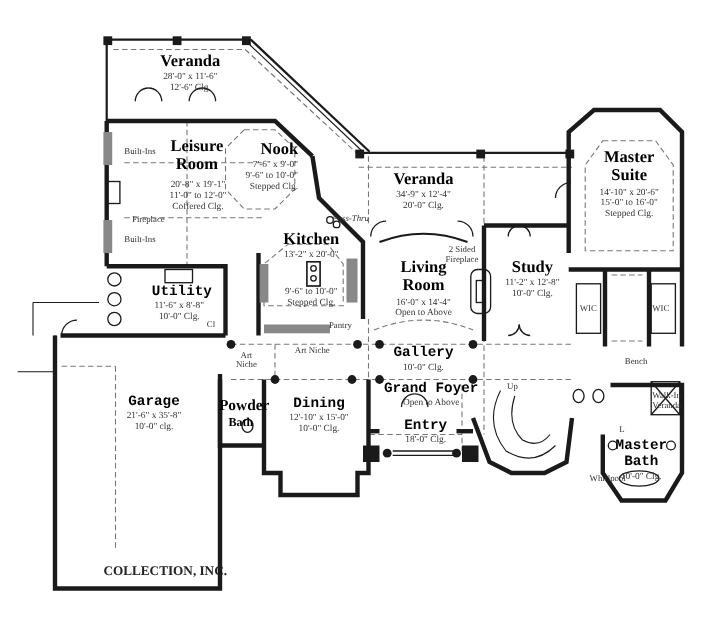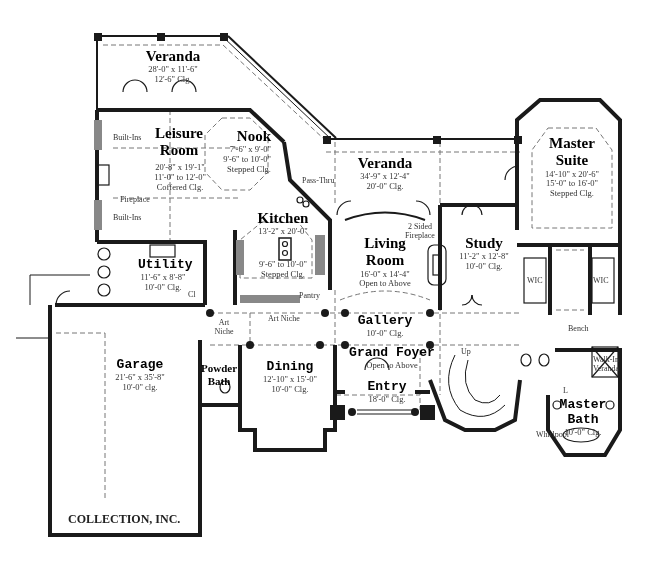--- a/index.html
+++ b/index.html
@@ -277,40 +277,40 @@
   <div class="dim">18'-0" Clg.</div>
 </div>
 
 <div class="lbl" style="left:250px;top:360px;width:80px;">
   <div class="room-name sm">Dining</div>
   <div class="dim">12'-10" x 15'-0"</div>
   <div class="dim">10'-0" Clg.</div>
 </div>
 
 <div class="lbl" style="left:199px;top:362px;width:40px;">
-  <div class="room-name" style="font-size:11px;">Powder</div>
+  <div class="room-name" style="font-size:14px;">Powder</div>
   <div class="room-name" style="font-size:11px;">Bath</div>
 </div>
 
 <div class="lbl" style="left:100px;top:358px;width:80px;">
   <div class="room-name sm">Garage</div>
   <div class="dim">21'-6" x 35'-8"</div>
   <div class="dim">10'-0" clg.</div>
 </div>
 
 <div class="lbl" style="left:555px;top:398px;width:56px;">
   <div class="room-name sm">Master</div>
   <div class="room-name sm">Bath</div>
   <div class="dim">10'-0" Clg.</div>
 </div>
 
 <div class="lbl tiny" style="left:113px;top:133px;">Built-Ins</div>
 <div class="lbl tiny" style="left:113px;top:213px;">Built-Ins</div>
 <div class="lbl tiny" style="left:120px;top:195px;">Fireplace</div>
-<div class="lbl tiny" style="left:302px;top:176px;">Pass-Thru</div>
+<div class="lbl tiny" style="left:302px;top:194px;font-style:italic;">Pass-Thru</div>
 <div class="lbl tiny" style="left:299px;top:291px;">Pantry</div>
 <div class="lbl tiny" style="left:405px;top:222px;width:30px;">
   <div>2 Sided</div>
   <div>Fireplace</div>
 </div>
 <div class="lbl tiny" style="left:527px;top:276px;">WIC</div>
 <div class="lbl tiny" style="left:593px;top:276px;">WIC</div>
 <div class="lbl tiny" style="left:568px;top:324px;">Bench</div>
 <div class="lbl tiny" style="left:592px;top:355px;width:28px;">
   <div>Walk-In</div>
@@ -320,14 +320,14 @@
 <div class="lbl tiny" style="left:210px;top:318px;width:28px;">
   <div>Art</div>
   <div>Niche</div>
 </div>
 <div class="lbl tiny" style="left:188px;top:290px;">Cl</div>
 <div class="lbl tiny" style="left:461px;top:347px;">Up</div>
 <div class="lbl tiny" style="left:563px;top:386px;">L</div>
 <div class="lbl tiny" style="left:536px;top:430px;">Whirlpool</div>
 
 <div class="copyright">
-  <div style="padding-left:8px;">COLLECTION, INC.</div>
+  <div style="padding-left:8px;margin-left:26px;">COLLECTION, INC.</div>
 </div>
 
 </body></html>

